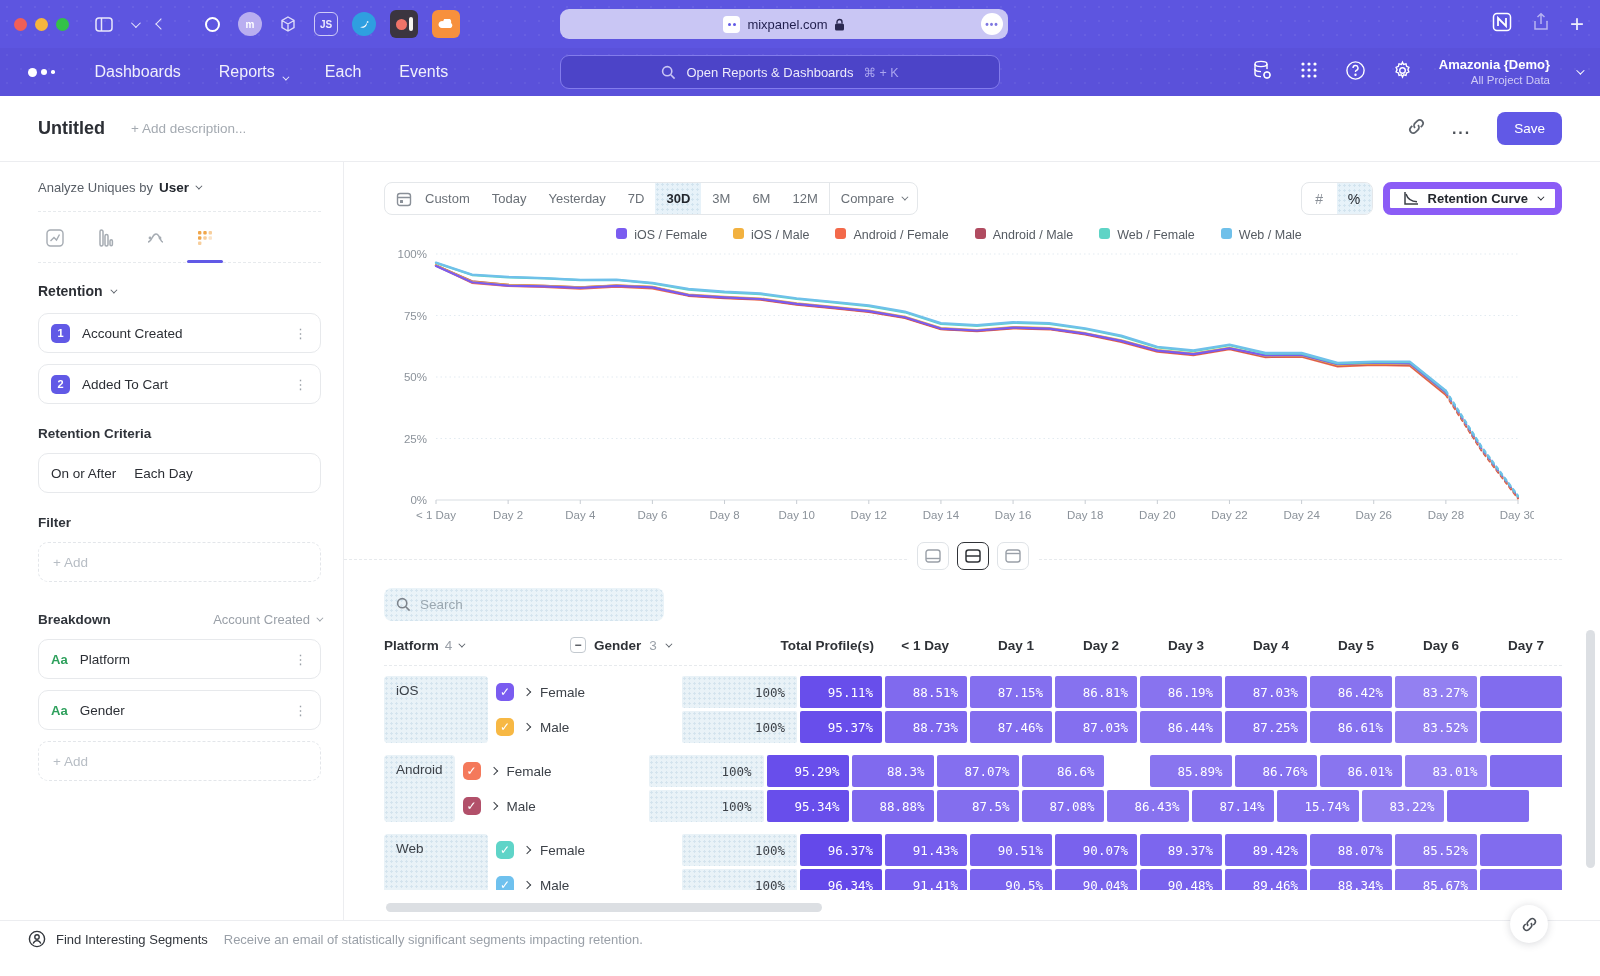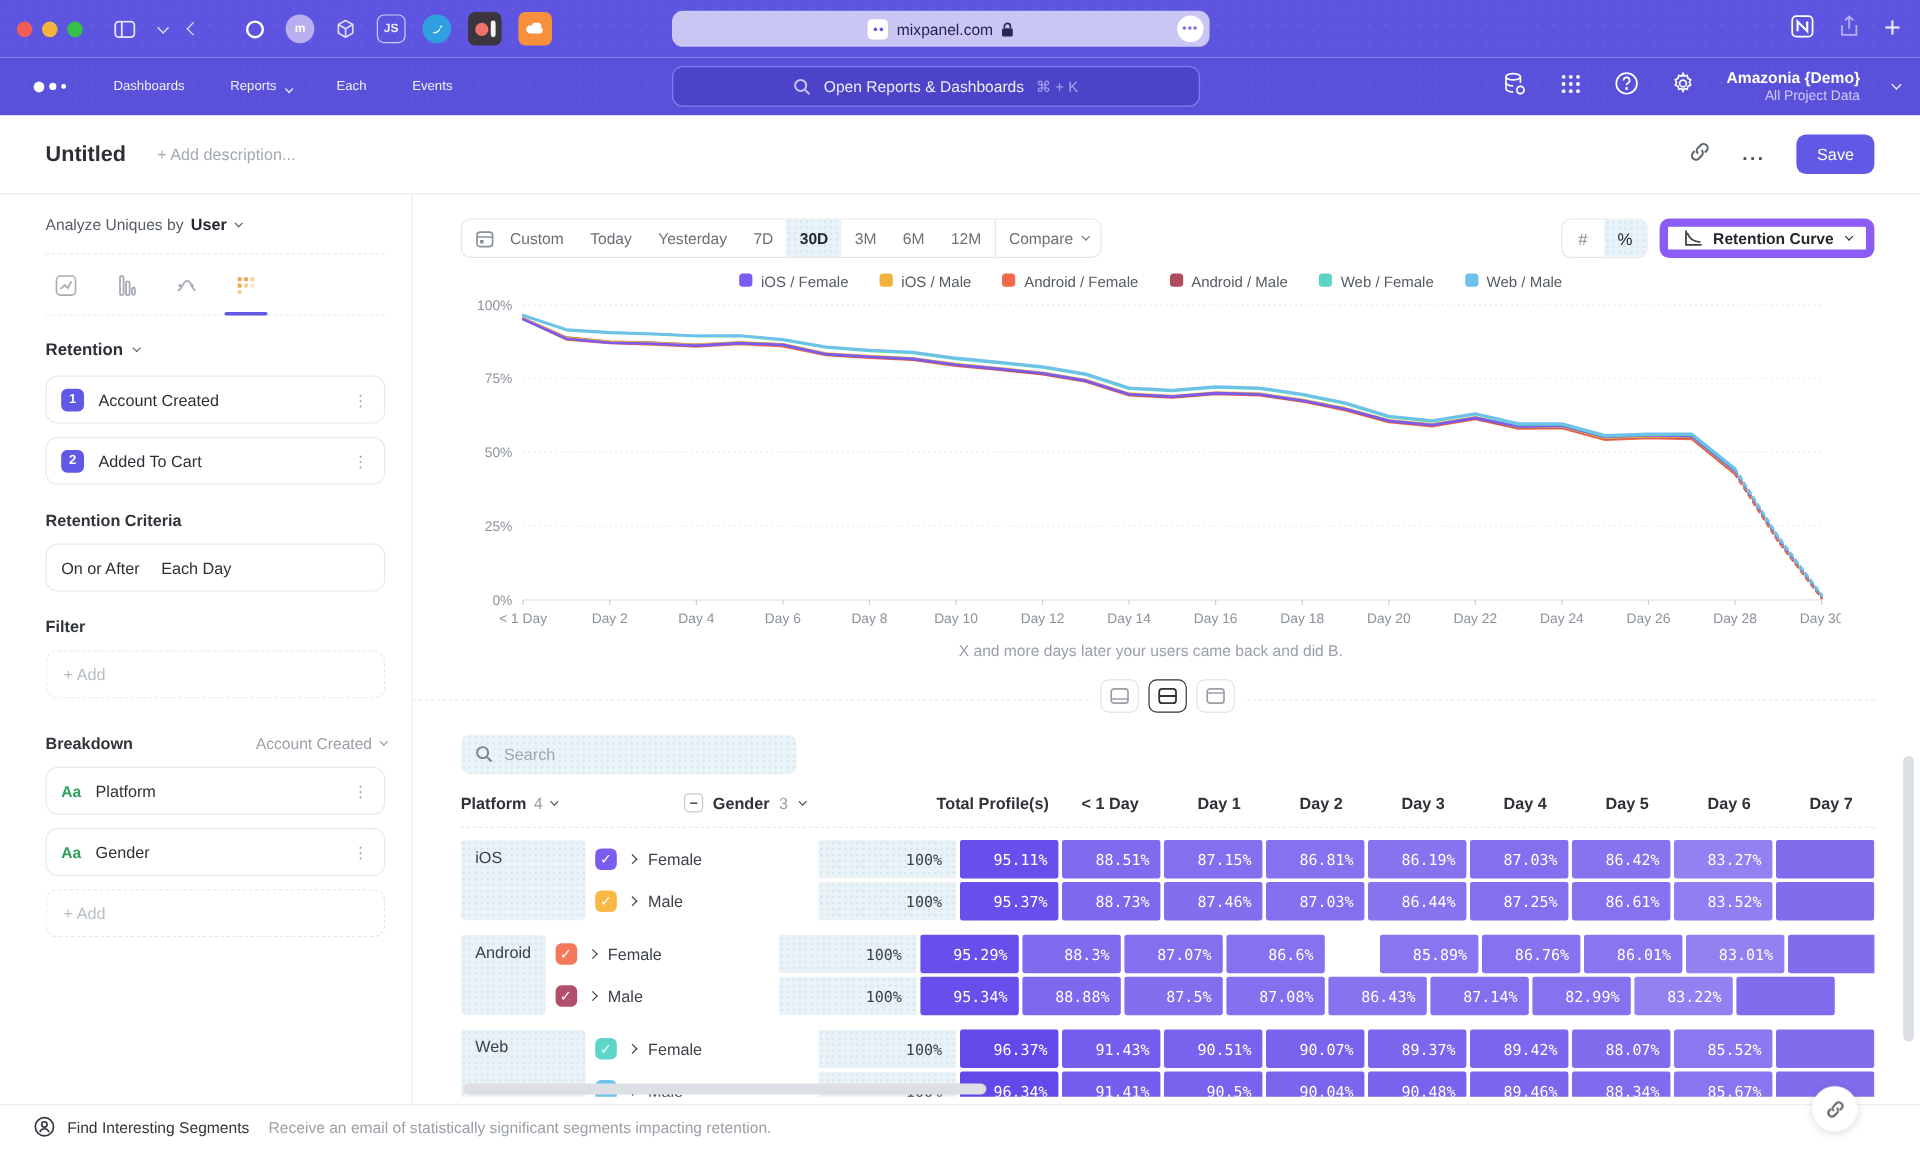--- a/index.html
+++ b/index.html
@@ -32,21 +32,21 @@
   .chrome-right { position:absolute; right:16px; top:0; height:48px; display:flex;
     align-items:center; gap:20px; color:#efeefc; }
 
   
   .appnav { height:48px; background:#5a51da;
     background-image:radial-gradient(rgba(255,255,255,.05) 1px, transparent 1.2px);
     background-size:14px 14px;
     display:flex; align-items:center; padding:0 28px; position:relative; color:#fff; }
   .logo-dots { display:flex; align-items:center; gap:4px; margin-right:40px; }
   .logo-dots i { background:#fff; border-radius:50%; display:block; }
-  .navitem { font-size:11px; color:#f0effc; margin-right:38px; display:flex;
+  .navitem { font-size:16px; color:#f0effc; margin-right:38px; display:flex;
     align-items:flex-end; gap:7px; cursor:pointer; }
   .nav-search { position:absolute; left:560px; top:7px; width:440px; height:34px;
     background:#4c44c8; border:1px solid #8younger0ec; border:1px solid #837cec; border-radius:9px;
     display:flex; align-items:center; justify-content:center; gap:10px; font-size:13px; }
   .nav-search .ph { color:#eceafb; }
   .nav-search .sc { color:#aaa5ef; font-size:12.5px; }
   .nav-right { position:absolute; right:18px; top:0; height:48px; display:flex;
     align-items:center; gap:26px; }
   .acct { text-align:right; line-height:1.25; }
   .acct .nm { font-size:13px; font-weight:bold; }
@@ -545,21 +545,20 @@
           <polyline points="1061.8666666666668,149.236 1097.9333333333334,205.81599999999997 1134,253.294" fill="none" stroke="#f2b13f" stroke-width="2" stroke-dasharray="3 4" stroke-linecap="round"></polyline>
           <polyline points="52,22.029400000000003 88.06666666666666,38.265399999999985 124.13333333333334,41.61099999999999 160.2,42.447399999999995 196.26666666666668,43.97260000000001 232.33333333333334,41.9062 268.4,43.4068 304.4666666666667,51.155800000000006 340.53333333333336,53.295999999999985 376.6,55.017999999999994 412.6666666666667,59.937999999999995 448.73333333333335,63.382000000000005 484.8,67.072 520.8666666666667,73.22200000000001 556.9333333333334,84.538 593,86.50599999999999 629.0666666666667,83.55400000000002 665.1333333333333,84.538 701.2,89.70400000000001 737.2666666666667,96.838 773.3333333333334,106.678 809.4,110.12200000000001 845.4666666666667,104.21799999999999 881.5333333333333,111.352 917.6,110.86 953.6666666666666,120.208 989.7333333333333,118.73200000000001 1025.8,119.47 1061.8666666666668,148.498" fill="none" stroke="#7a5cf0" stroke-width="2.2" stroke-linejoin="round" stroke-linecap="round"></polyline>
           <polyline points="1061.8666666666668,148.498 1097.9333333333334,205.078 1134,252.80200000000002" fill="none" stroke="#7a5cf0" stroke-width="2" stroke-dasharray="3 4" stroke-linecap="round"></polyline>
           <polyline points="52,18.92979999999999 88.06666666666666,31.082199999999986 124.13333333333334,33.345399999999984 160.2,34.42780000000002 196.26666666666668,36.149799999999985 232.33333333333334,36.026799999999994 268.4,39.34780000000002 304.4666666666667,45.62080000000001 340.53333333333336,48.37599999999998 376.6,50.09799999999999 412.6666666666667,55.017999999999994 448.73333333333335,58.46200000000001 484.8,62.15200000000001 520.8666666666667,68.302 556.9333333333334,79.86400000000002 593,81.83200000000001 629.0666666666667,78.88 665.1333333333333,79.86400000000002 701.2,85.03 737.2666666666667,92.41 773.3333333333334,103.48 809.4,107.17 845.4666666666667,101.266 881.5333333333333,109.63 917.6,109.63 953.6666666666666,119.47 989.7333333333333,118.24 1025.8,118.24 1061.8666666666668,147.268" fill="none" stroke="#5ed4c6" stroke-width="2.2" stroke-linejoin="round" stroke-linecap="round"></polyline>
           <polyline points="1061.8666666666668,147.268 1097.9333333333334,203.84799999999998 1134,252.31" fill="none" stroke="#5ed4c6" stroke-width="2" stroke-dasharray="3 4" stroke-linecap="round"></polyline>
           <polyline points="52,18.61 88.06666666666666,30.664000000000016 124.13333333333334,32.87799999999999 160.2,34.10799999999999 196.26666666666668,35.83 232.33333333333334,35.58400000000002 268.4,38.78200000000001 304.4666666666667,44.93200000000001 340.53333333333336,47.63799999999999 376.6,49.36 412.6666666666667,54.28 448.73333333333335,57.72400000000002 484.8,61.414000000000016 520.8666666666667,67.56400000000002 556.9333333333334,79.12599999999999 593,81.09400000000001 629.0666666666667,78.14200000000001 665.1333333333333,79.12599999999999 701.2,84.292 737.2666666666667,91.67200000000001 773.3333333333334,102.742 809.4,106.432 845.4666666666667,100.52799999999999 881.5333333333333,108.89200000000001 917.6,108.89200000000001 953.6666666666666,118.73200000000001 989.7333333333333,117.50200000000001 1025.8,117.50200000000001 1061.8666666666668,146.53" fill="none" stroke="#6fc0ea" stroke-width="2.2" stroke-linejoin="round" stroke-linecap="round"></polyline>
           <polyline points="1061.8666666666668,146.53 1097.9333333333334,203.11 1134,251.572" fill="none" stroke="#6fc0ea" stroke-width="2" stroke-dasharray="3 4" stroke-linecap="round"></polyline>
         </svg>
     </div>
 
-    <div class="caption">X and more days later your users came back and did B.</div>
 
     <div class="toggles-row">
       <div class="toggles">
         <span class="tgl">
             <svg width="16" height="14" viewBox="0 0 16 14" fill="none" stroke="#9aa0a8" stroke-width="1.4">
               <rect x="1" y="1" width="14" height="12" rx="2.5"></rect>
               <line x1="1" y1="9.5" x2="15" y2="9.5"></line>
             </svg>
           </span>
         <span class="tgl sel">
@@ -676,21 +675,21 @@
                 <i class="gchev"></i>
                 <span>Male</span>
               </div>
               <div class="total-cell mono">100%</div>
               <div class="val-cell mono" style="background: rgba(98, 71, 234, 0.96);">95.34%</div>
               <div class="val-cell mono" style="background: rgba(98, 71, 234, 0.82);">88.88%</div>
               <div class="val-cell mono" style="background: rgba(98, 71, 234, 0.79);">87.5%</div>
               <div class="val-cell mono" style="background: rgba(98, 71, 234, 0.78);">87.08%</div>
               <div class="val-cell mono" style="background: rgba(98, 71, 234, 0.76);">86.43%</div>
               <div class="val-cell mono" style="background: rgba(98, 71, 234, 0.78);">87.14%</div>
-              <div class="val-cell mono" style="background: rgba(98, 71, 234, 0.77);">82.99%</div>
+              <div class="val-cell mono" style="background: rgba(98, 71, 234, 0.77);">15.74%</div>
               <div class="val-cell mono" style="background: rgba(98, 71, 234, 0.69);">83.22%</div>
               <div class="val-cell" style="background: rgba(98, 71, 234, 0.8);"></div>
             </div>
           </div>
         </div>
         <div class="t-group">
           <div class="platform-cell">Web</div>
           <div class="g-rows">
             <div class="t-row">
               <div class="gender-cell">

